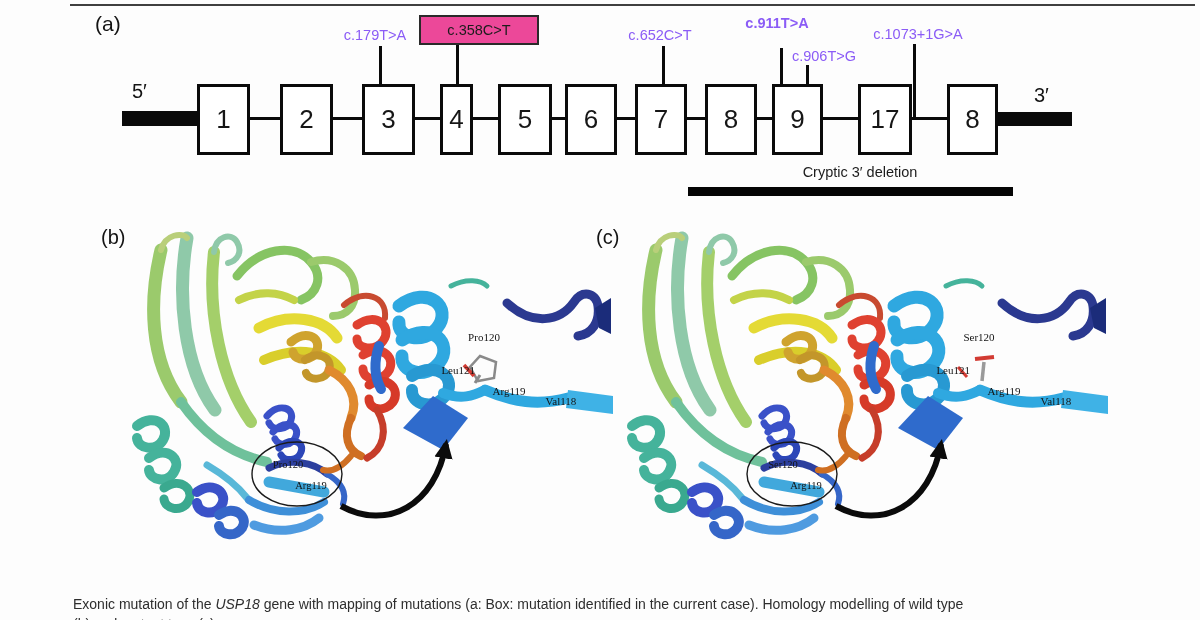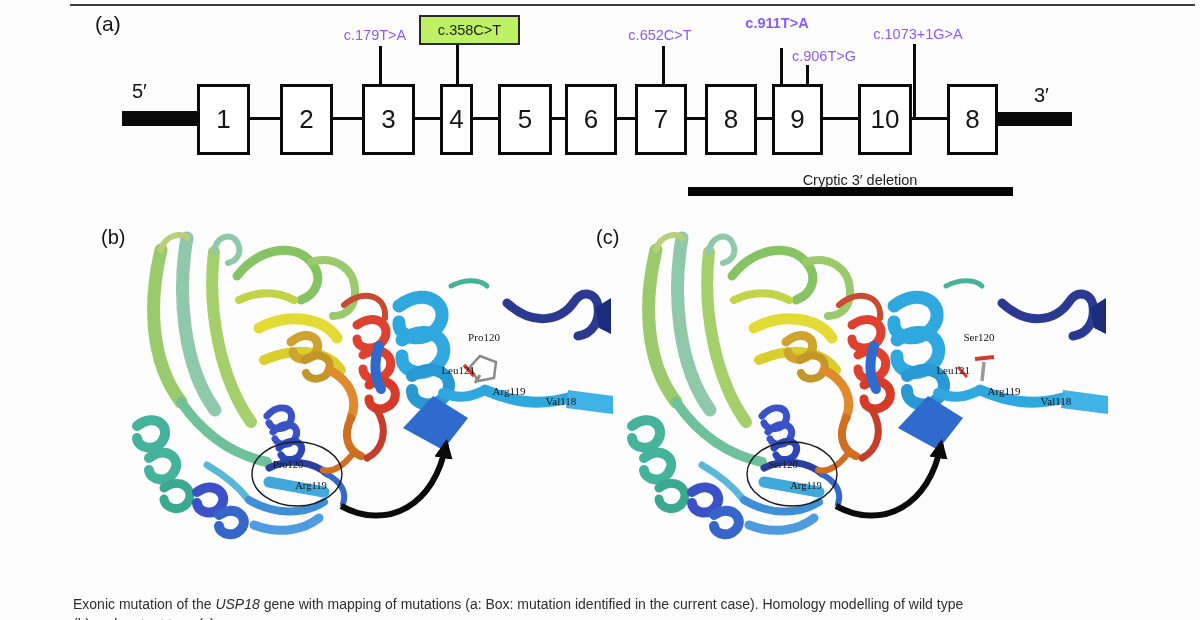--- a/index.html
+++ b/index.html
@@ -28,30 +28,30 @@
     font-size:26px;color:#161616;
   }
   .e1{left:197px;width:53px;} .e2{left:280px;width:53px;} .e3{left:362px;width:53px;}
   .e4{left:440px;width:33px;} .e5{left:498px;width:54px;} .e6{left:565px;width:52px;}
   .e7{left:635px;width:52px;} .e8{left:705px;width:52px;} .e9{left:772px;width:51px;}
   .e10{left:858px;width:54px;} .e11{left:947px;width:51px;}
   .mut-label{font-size:14.5px;color:#8b5cf6;white-space:nowrap;transform:translateX(-50%);}
   .m1{left:375px;top:27px;} .m3{left:660px;top:27px;text-align:center;} .m4{left:777px;top:15px;font-weight:bold;}
   .m5{left:824px;top:48px;} .m6{left:918px;top:26px;}
   .mut-box{
-    left:419px;top:15px;width:101px;height:30px;border:2px solid #2a2a2a;background:#bef264;
+    left:419px;top:15px;width:120px;height:30px;border:2px solid #2a2a2a;background:#ec4899;
     box-sizing:border-box;display:flex;align-items:center;justify-content:center;
     font-size:14.5px;white-space:nowrap;
   }
   .leader{width:3px;background:#0a0a0a;}
   .l1{left:379px;top:46px;height:39px;} .l2{left:456px;top:45px;height:40px;}
   .l3{left:662px;top:46px;height:39px;} .l4{left:780px;top:48px;height:37px;}
   .l5{left:806px;top:65px;height:20px;} .l6{left:913px;top:44px;height:74px;}
   .cryptic-bar{left:688px;top:187px;width:325px;height:9px;background:#050505;}
-  .cryptic-label{left:860px;top:164px;font-size:14.5px;transform:translateX(-50%);white-space:nowrap;margin-top:8px;}
+  .cryptic-label{left:860px;top:164px;font-size:14.5px;transform:translateX(-50%);white-space:nowrap;}
   
   .panel-svg{position:absolute;width:525px;height:348px;}
   .svg-b{left:95px;top:216px;}
   .svg-c{left:590px;top:216px;}
   .svg-panel-tag{font-family:"Liberation Sans",sans-serif;font-size:20px;fill:#141414;}
   .res-label{font-family:"Liberation Serif",serif;font-size:11px;fill:#141414;}
   .circ-label{font-family:"Liberation Serif",serif;font-size:10.5px;fill:#141414;}
   .annot-ellipse{fill:none;stroke:#1a1a1a;stroke-width:1.4;}
   .big-arrow{fill:none;stroke:#0b0b0b;stroke-width:6;}
   
@@ -76,21 +76,21 @@
 
 <div class="abs exon e1">1</div>
 <div class="abs exon e2">2</div>
 <div class="abs exon e3">3</div>
 <div class="abs exon e4">4</div>
 <div class="abs exon e5">5</div>
 <div class="abs exon e6">6</div>
 <div class="abs exon e7">7</div>
 <div class="abs exon e8">8</div>
 <div class="abs exon e9">9</div>
-<div class="abs exon e10">10</div>
+<div class="abs exon e10">17</div>
 <div class="abs exon e11">8</div>
 
 <div class="abs leader l1"></div>
 <div class="abs leader l2"></div>
 <div class="abs leader l3"></div>
 <div class="abs leader l4"></div>
 <div class="abs leader l5"></div>
 <div class="abs leader l6"></div>
 
 <div class="abs mut-label m1">c.179T&gt;A</div>

